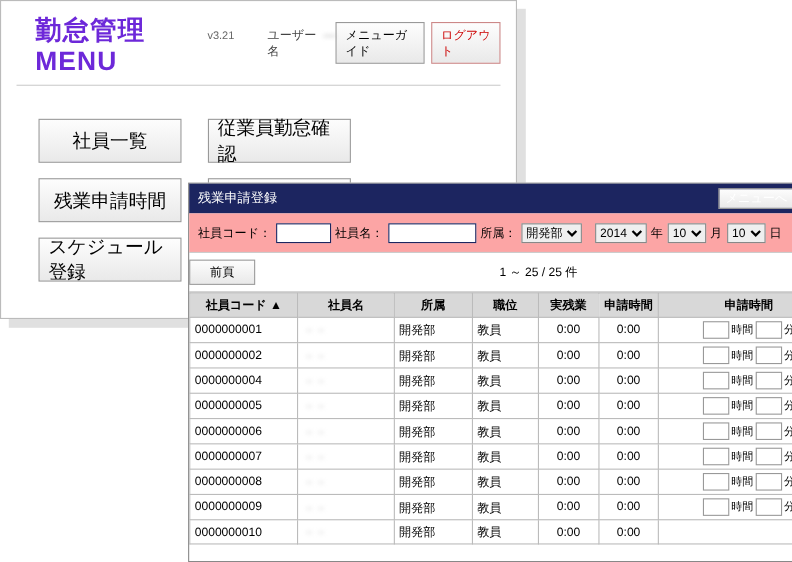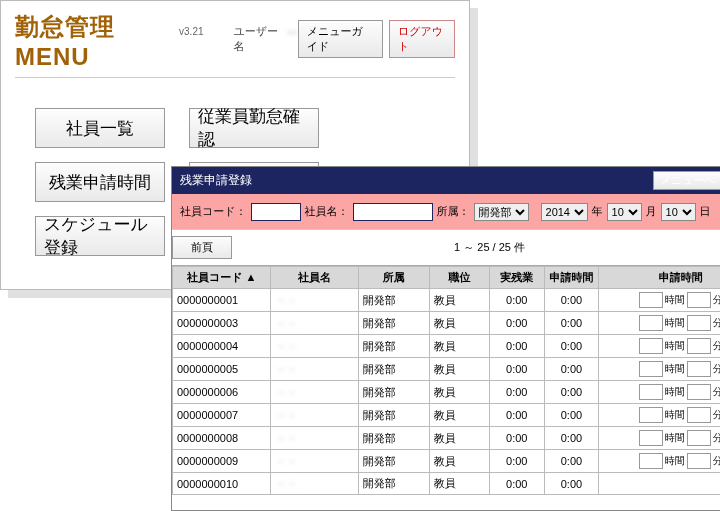--- a/index.html
+++ b/index.html
@@ -1,21 +1,21 @@
 <!DOCTYPE html>
 <html><head>
 <meta charset="utf-8">
 <style>
   * { box-sizing: border-box; }
   body { margin:0; font-family:"MS PGothic","Meiryo",sans-serif; font-size:12px; background:#fff; width:720px; height:511px; position:relative; overflow:hidden;}
   
   .menu-shadow { position:absolute; left:8px; top:8px; width:470px; height:290px; background:#e0e0e0; }
   .menu-win { position:absolute; left:0; top:0; width:470px; height:290px; background:#fff; border:1px solid #bbb; padding:10px 14px; }
   .menu-head { display:flex; align-items:baseline; border-bottom:1px solid #ccc; padding-bottom:6px; }
-  .menu-title { font-size:24px; color:#a16207; font-weight:bold; letter-spacing:1px;}
+  .menu-title { font-size:24px; color:#6d28d9; font-weight:bold; letter-spacing:1px;margin-left:17px;}
   .menu-ver { font-size:10px; color:#666; margin-left:2px;}
   .menu-user-label { font-size:11px; color:#444; margin-left:30px;}
   .menu-user-val { font-size:11px; color:#999; margin-left:4px; filter:blur(2px);}
   .menu-head-btns { margin-left:auto; display:flex; gap:6px;}
   .btn { display:inline-flex; align-items:center; justify-content:center; border:1px solid #999; background:linear-gradient(#fdfdfd,#e9e9e9); padding:3px 8px; font-size:11px; cursor:pointer;}
   .btn.red{color:#c00;border-color:#c88;}
   .menu-body { padding:30px 20px; display:flex; flex-wrap:wrap; gap:14px 24px;}
   .menu-body .btn{ width:130px; height:40px; font-size:17px;}
   
   .list-win { position:absolute; left:171px; top:166px; width:637px; height:345px; background:#fff; border:1px solid #888;}
@@ -118,21 +118,21 @@
               <div class="time-inputs">
                 <input type="text" style="">
                 <span>時間</span>
                 <input type="text" style="">
                 <span>分</span>
               </div>
             </td>
             <td class="col-del"><input type="checkbox" style=""></td>
           </tr>
           <tr>
-            <td class="col-code">0000000003</td>
+            <td class="col-code">0000000002</td>
             <td class="col-name blurred">－－</td>
             <td class="col-dept">開発部</td>
             <td class="col-pos">教員</td>
             <td class="col-act">0:00</td>
             <td class="col-req">0:00</td>
             <td class="col-app">
               <div class="time-inputs">
                 <input type="text" style="">
                 <span>時間</span>
                 <input type="text" style="">

